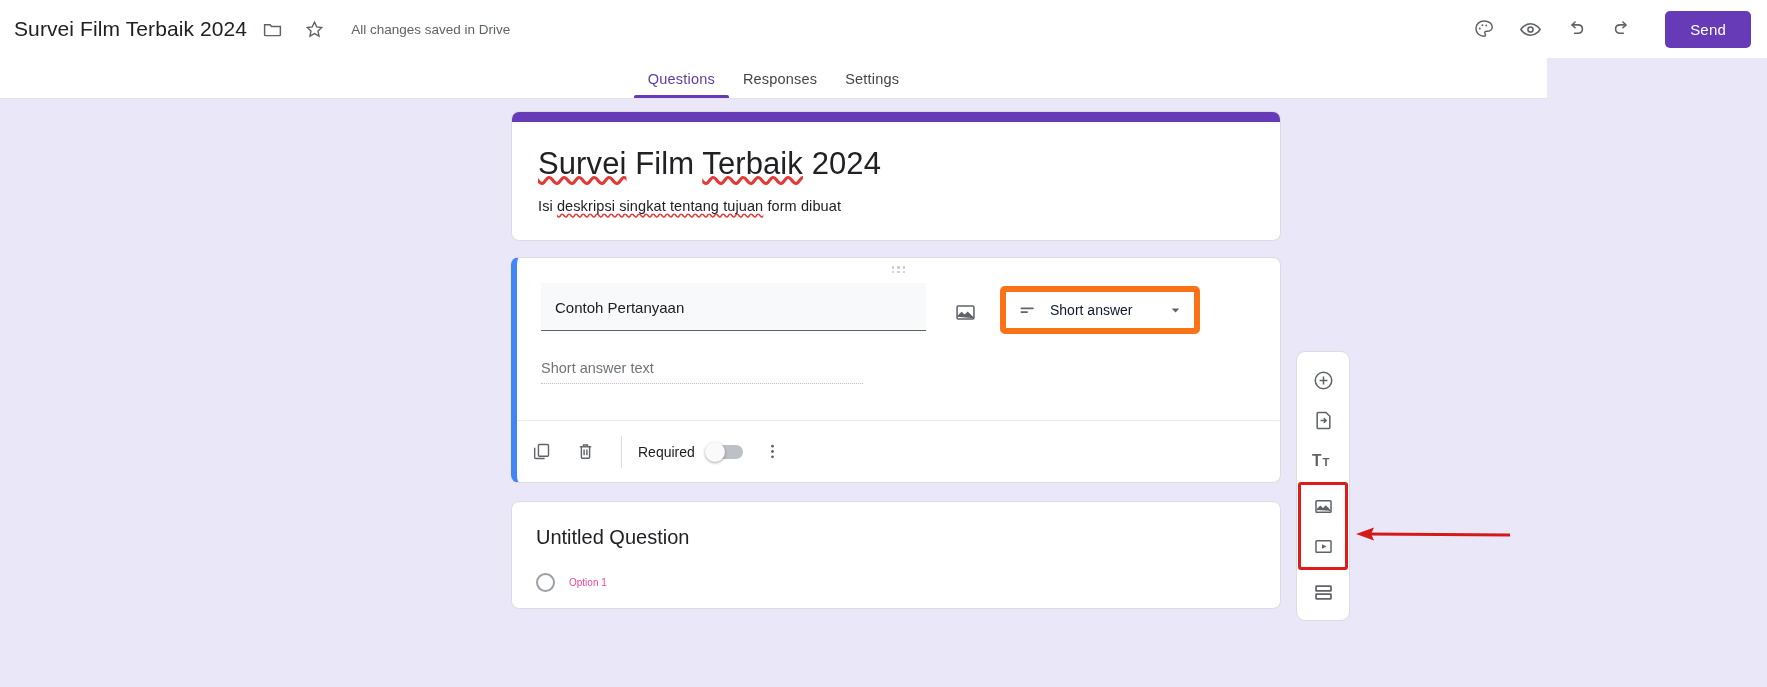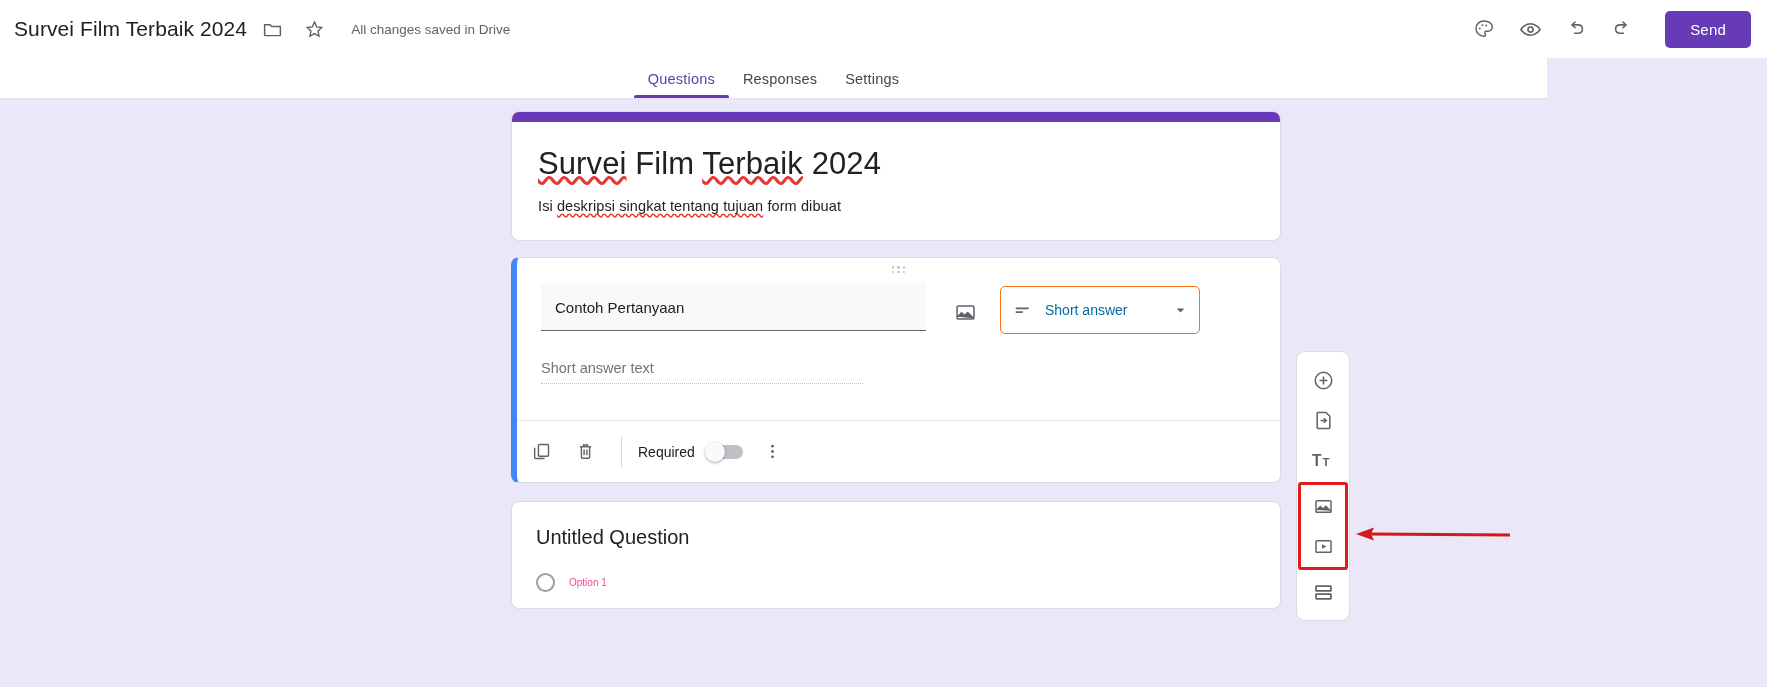--- a/index.html
+++ b/index.html
@@ -161,25 +161,25 @@
     cursor: text;
   }
   .q-img-btn {
     width: 42px; height: 42px; margin-left: 18px; margin-top: 10px;
     display: flex; align-items: center; justify-content: center;
     color: #5f6368; border-radius: 50%; cursor: pointer;
   }
   .q-type-select {
     margin-left: 14px; margin-top: 6px;
     width: 200px; height: 48px;
-    border: 1px solid #f97316;
+    border: 6px solid #f97316;
     border-radius: 5px;
     display: flex; align-items: center;
     padding: 0 12px;
-    font-size: 14px; color: #0369a1;
+    font-size: 14px; color: #0f172a;
     cursor: pointer; background: #fff;
   }
   .q-type-icon { color: #5f6368; display: flex; align-items: center; margin-right: 12px; }
   .q-type-label { flex: 1; }
   .chev { color: #5f6368; display: flex; align-items: center; }
 
   .answer-line {
     margin-top: 26px;
     width: 322px;
     font-size: 14.5px;

